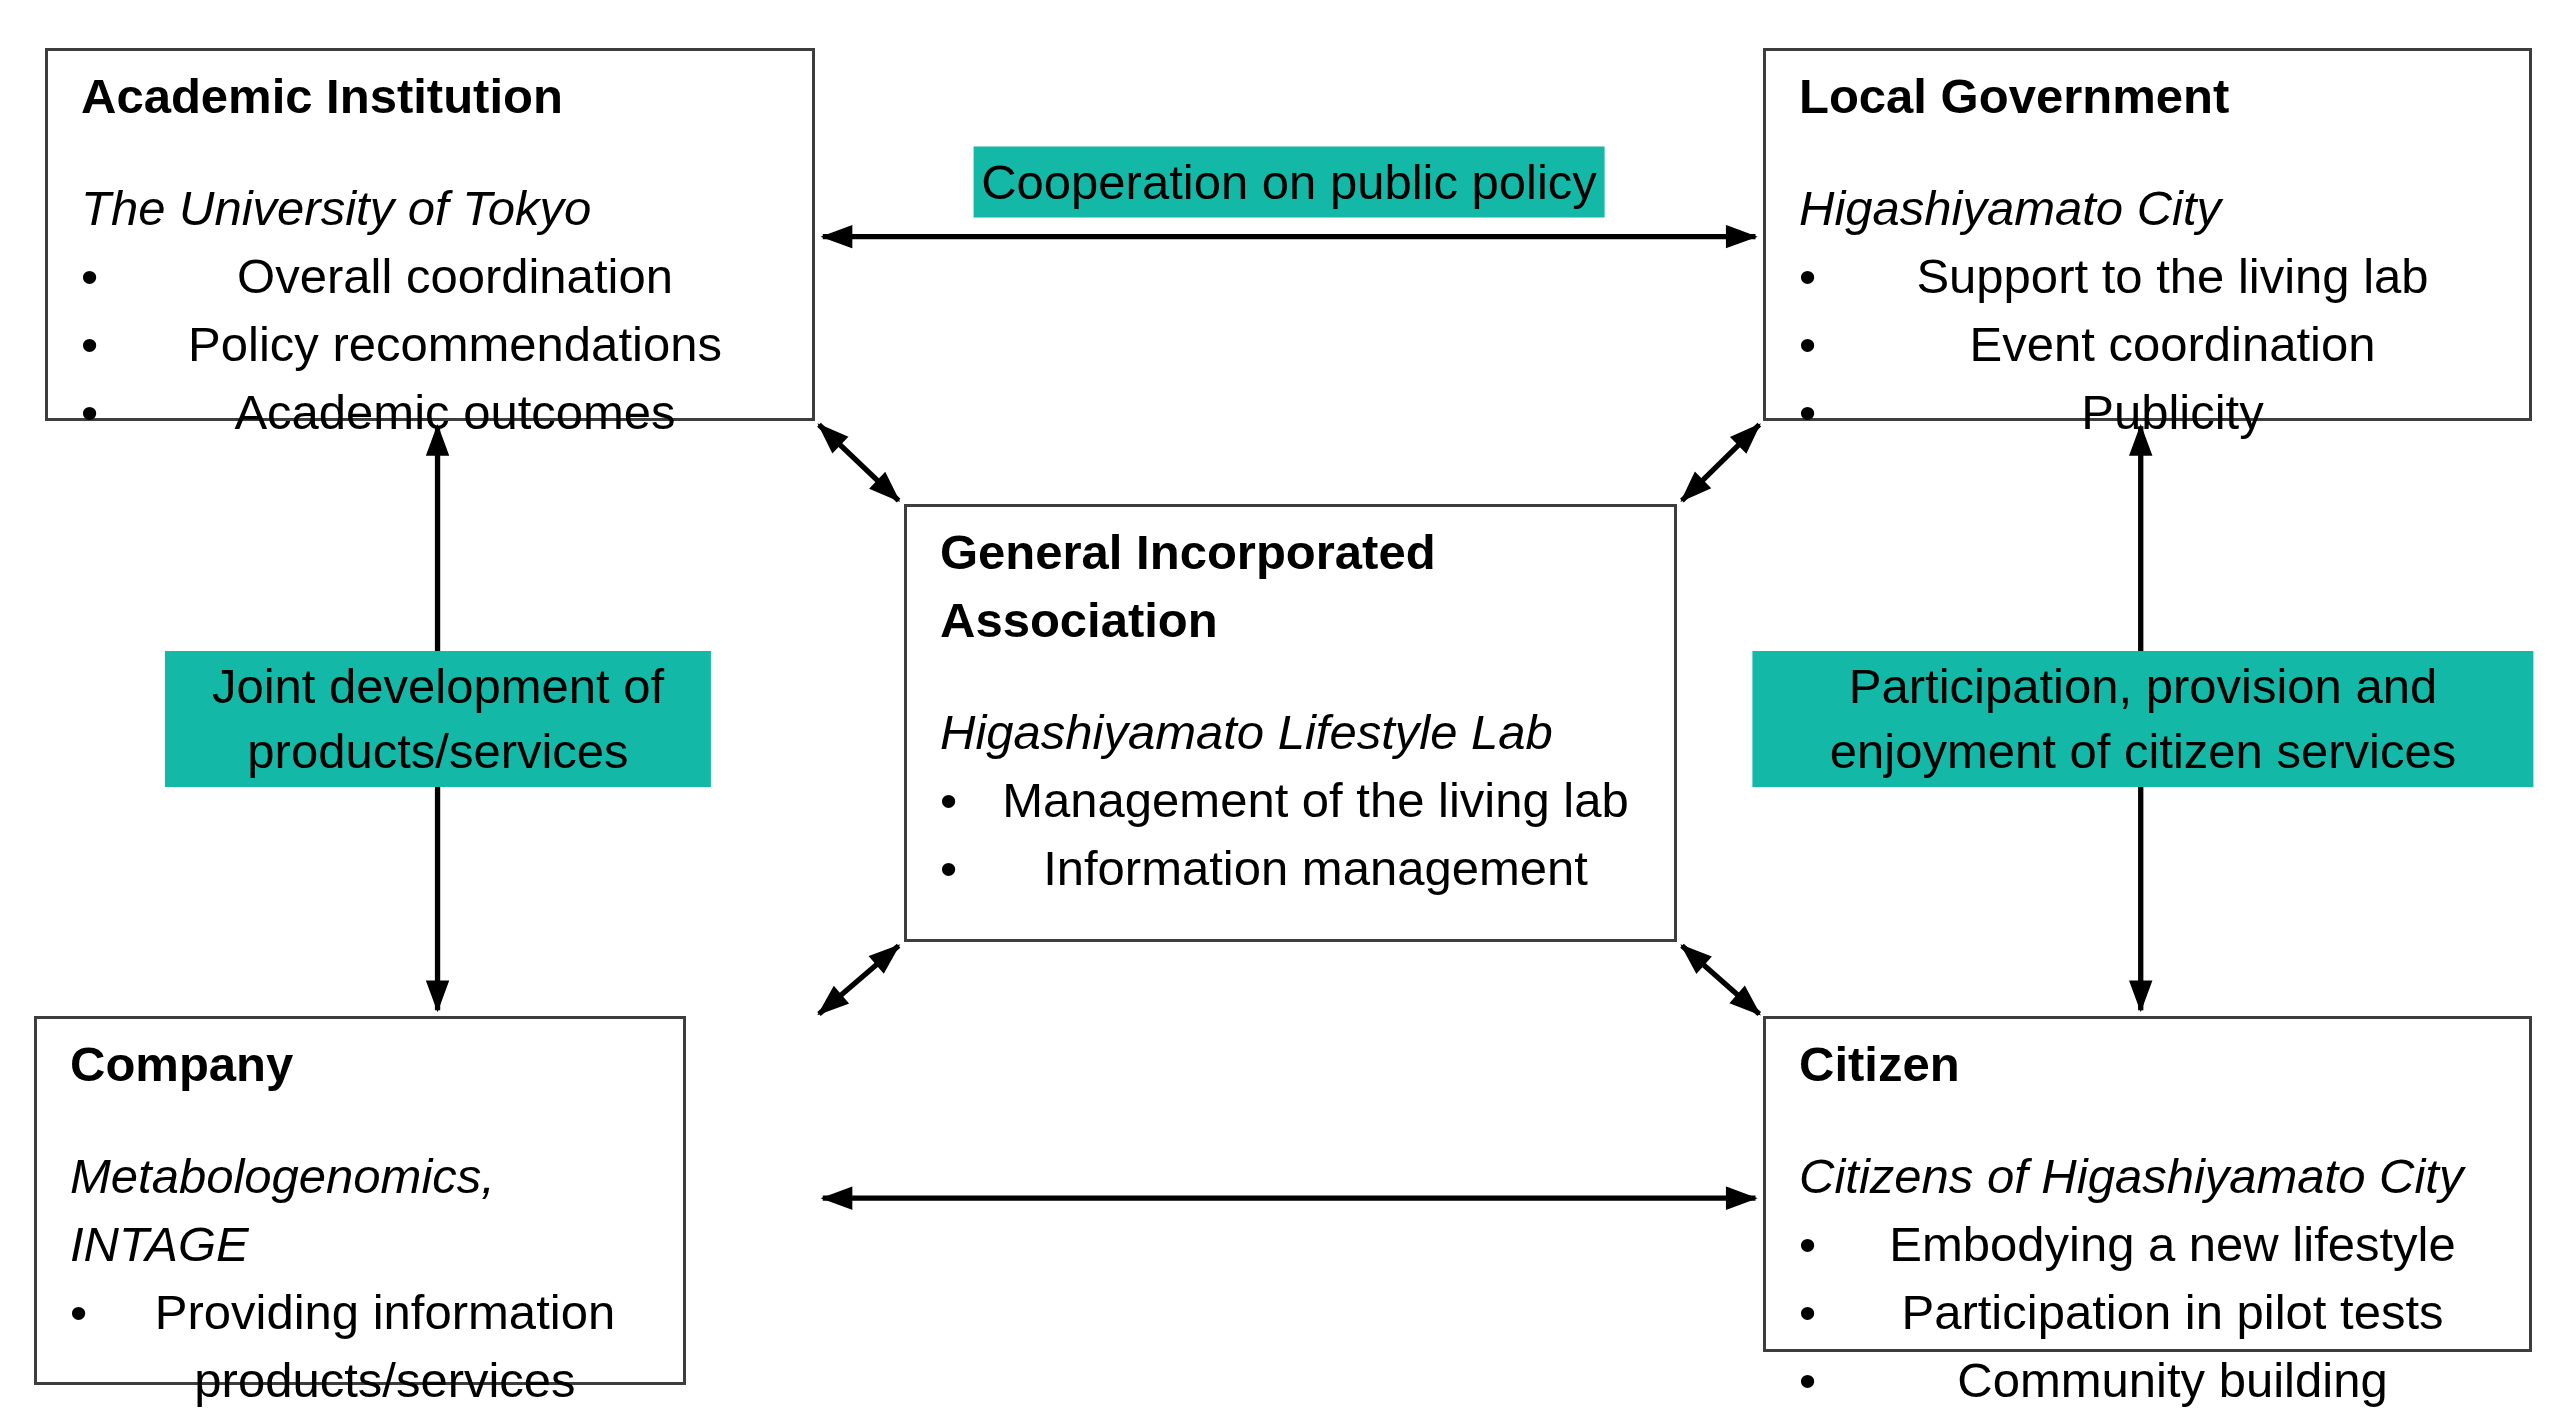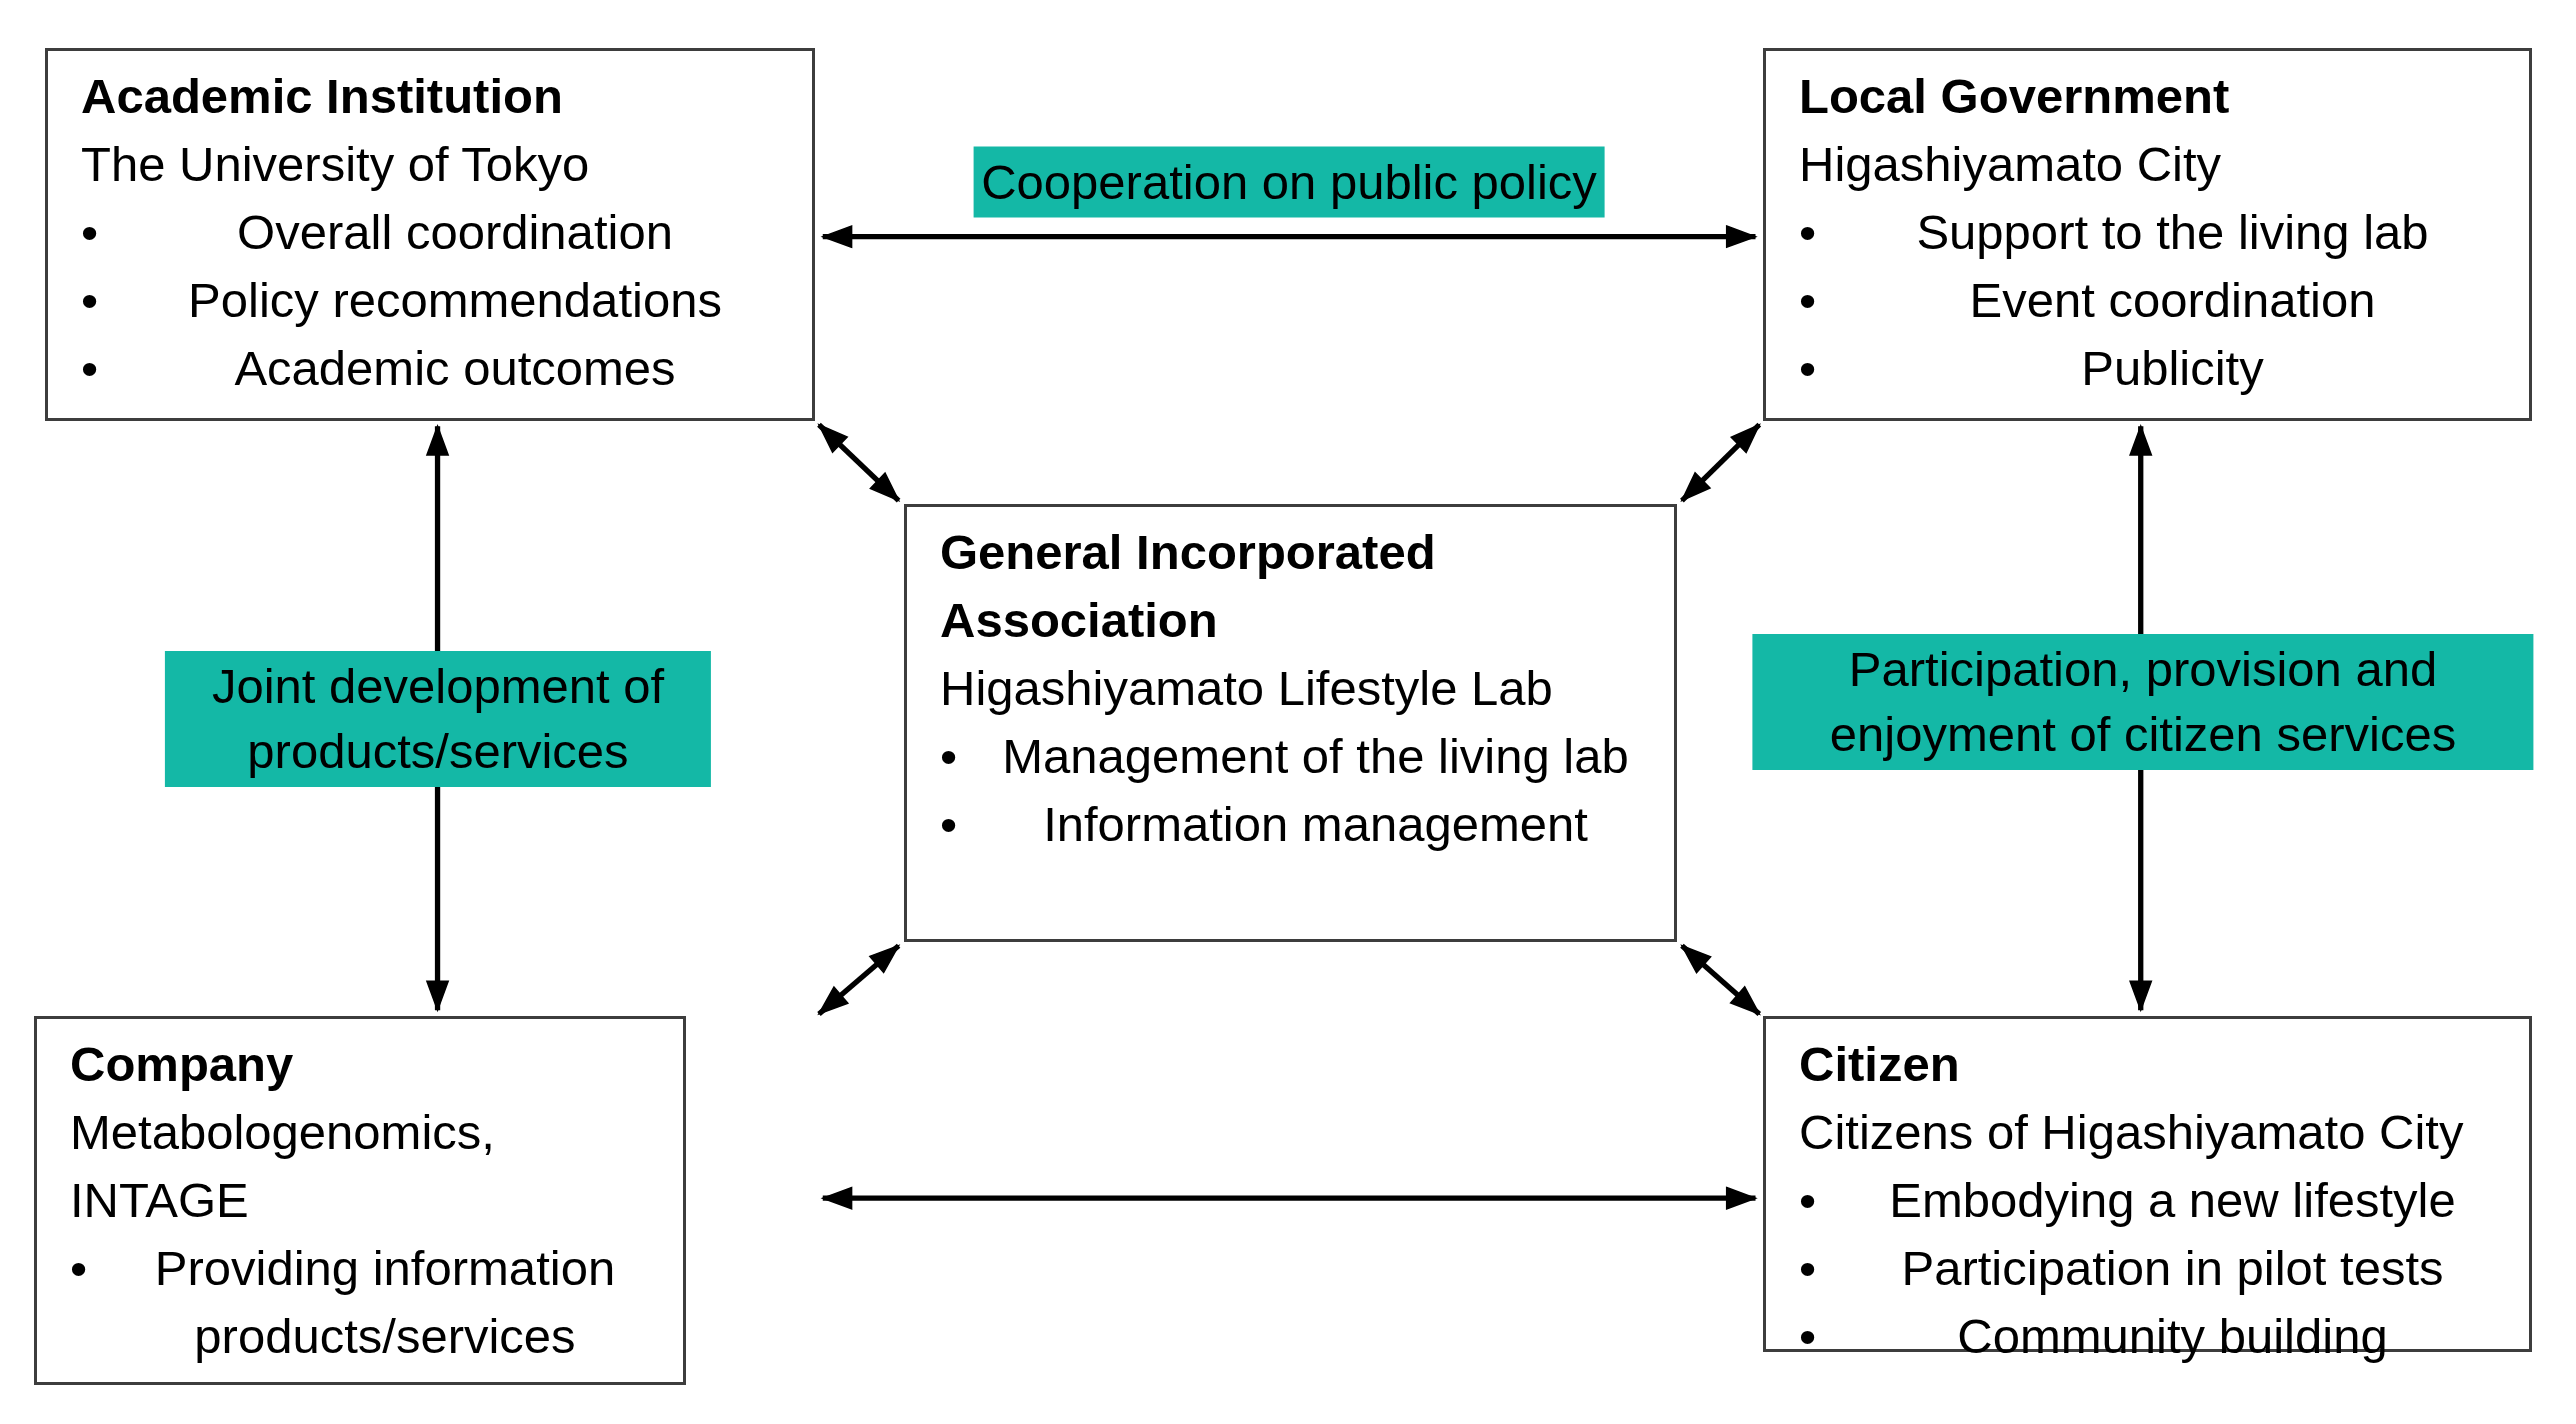--- a/index.html
+++ b/index.html
@@ -16,21 +16,21 @@
   .entity-box{
     position:absolute;
     background:#ffffff;
     border:3.8px solid #3d3d3d;
     box-sizing:border-box;
     padding:10.6px 30px 7.6px 33px;
     font-size:49px;
     line-height:68px;
   }
   .entity-box .title{font-weight:bold;}
-  .entity-box .subtitle{}
+  .entity-box .subtitle{font-style:italic;margin-top:44px;}
   .entity-box ul{
     list-style:none;
     margin:0;padding:0;
   }
   .entity-box li{display:flex;align-items:flex-start;}
   .entity-box li .bullet{flex:0 0 47px;}
   .entity-box li .btext{flex:1 1 auto;text-align:center;}
   
   #box-academic   {left:45px;   top:48px;   width:770px; height:373px;}
   #box-government {left:1763px; top:48px;   width:769px; height:373px;}
@@ -42,21 +42,21 @@
     position:absolute;
     transform:translate(-50%,-50%);
     font-size:49px;
     line-height:65px;
     text-align:center;
     background:#14b8a6;
     padding:3px 7.6px;
   }
   #label-top   {left:1289px; top:182px;  white-space:nowrap;}
   #label-left  {left:438px;  top:719px;  width:531px;}
-  #label-right {left:2143px; top:702px;  width:766px;text-align:center;}
+  #label-right {left:2143px; top:719px;  width:766px;text-align:center;}
   #label-bottom{left:1291px; top:1289px; width:766px;}
 </style>
 </head>
 <body>
 
 <div id="stage">
 
   <svg id="arrow-layer" viewBox="0 0 3397 1879" xmlns="http://www.w3.org/2000/svg">
     <defs>
       <marker id="ah" markerUnits="userSpaceOnUse" markerWidth="46" markerHeight="36" refX="42" refY="18" orient="auto-start-reverse">

